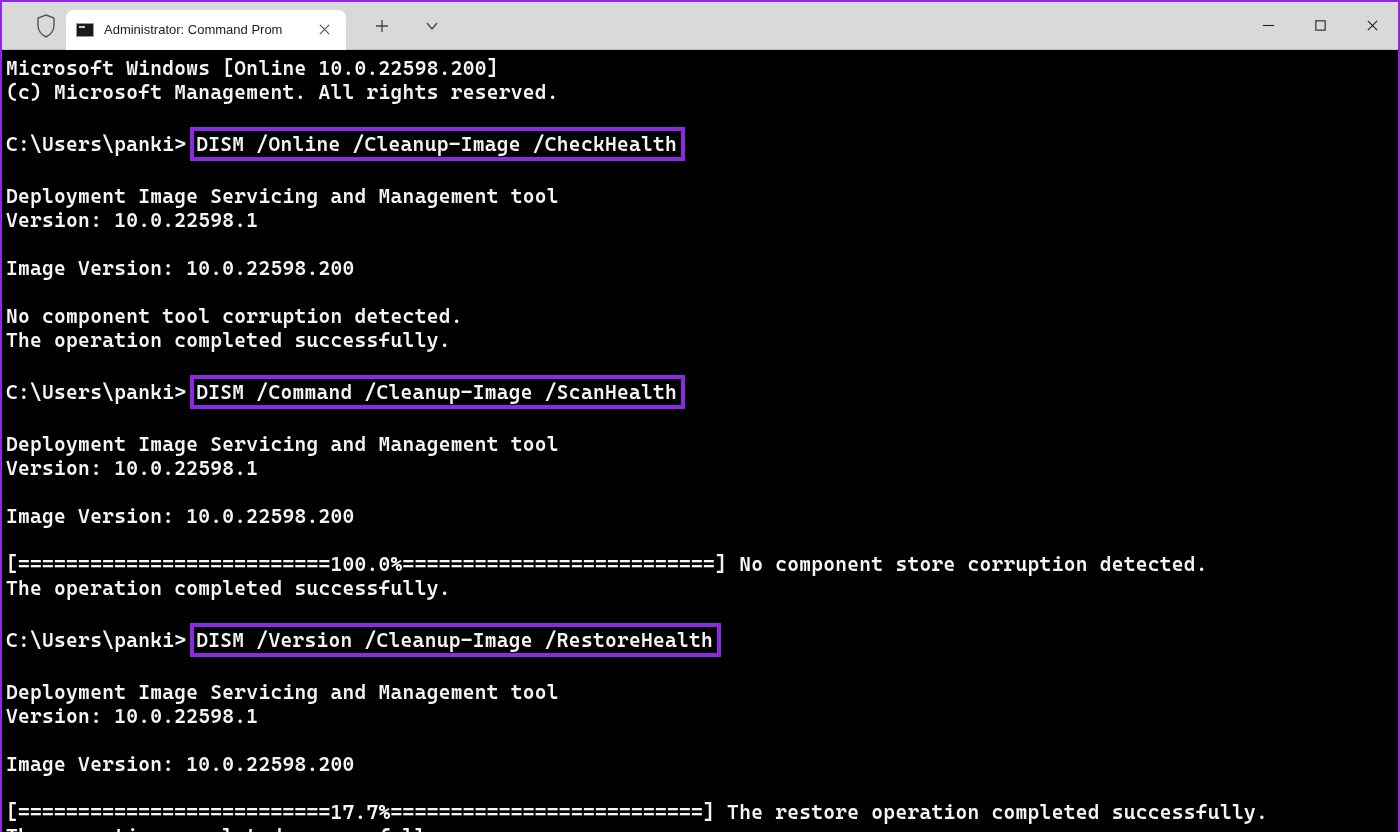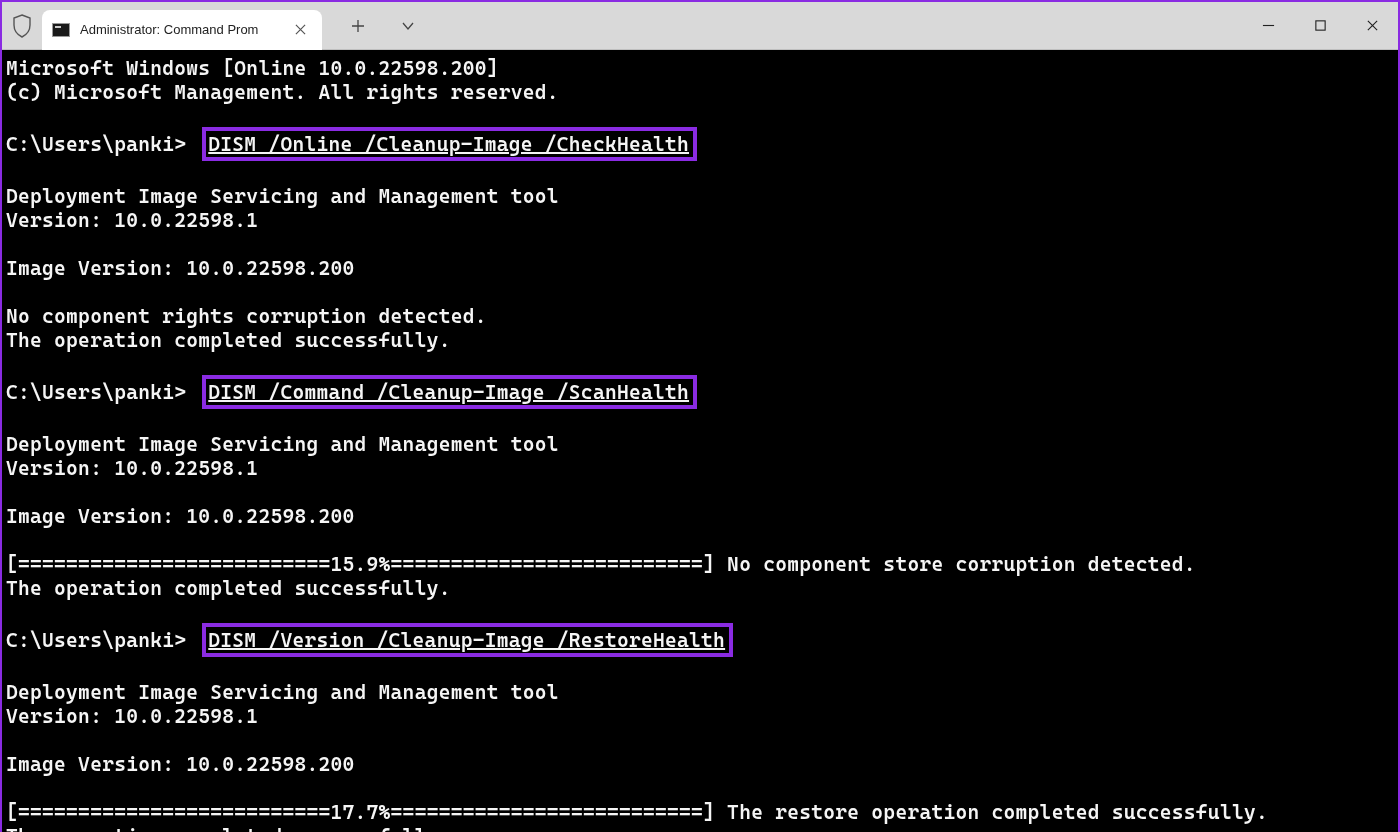--- a/index.html
+++ b/index.html
@@ -9,20 +9,21 @@
     border: 2px solid #8a2be2;
     background: #000;
     display: flex; flex-direction: column;
   }
   .titlebar {
     height: 48px;
     background: #d9d9d9;
     display: flex; align-items: stretch;
     border-bottom: 1px solid #bfbfbf;
     position: relative;
+    padding-left: 24px;
   }
   .titlebar-left {
     display: flex; align-items: center;
     padding-left: 8px;
   }
   .shield-icon {
     width: 20px; height: 24px;
     display: inline-block;
     margin-right: 10px; margin-left: 2px;
   }
@@ -87,22 +88,21 @@
     padding: 6px 4px;
     white-space: pre;
     letter-spacing: 0.3px;
     font-weight: 600;
   }
   .hl {
     border: 4px solid #8a2be2;
     padding: 0px 4px 0px 2px;
     display:inline-block;
     line-height: 26px;
-    margin: -1px 16px;
-    text-decoration: underline;
+    margin: -1px 4px;
   }
   svg { display:block; }
 </style>
 </head>
 <body>
 
 <div class="window">
 
   <div class="titlebar">
     <div class="titlebar-left">
@@ -155,31 +155,31 @@
   <div class="terminal"><span>Microsoft Windows [Online 10.0.22598.200]</span>
 <span>(c) Microsoft Management. All rights reserved.</span>
 
 <span>C:\Users\panki&gt;</span><span class="hl">DISM /Online /Cleanup-Image /CheckHealth</span>
 
 <span>Deployment Image Servicing and Management tool</span>
 <span>Version: 10.0.22598.1</span>
 
 <span>Image Version: 10.0.22598.200</span>
 
-<span>No component rights corruption detected.</span>
+<span>No component tool corruption detected.</span>
 <span>The operation completed successfully.</span>
 
 <span>C:\Users\panki&gt;</span><span class="hl">DISM /Command /Cleanup-Image /ScanHealth</span>
 
 <span>Deployment Image Servicing and Management tool</span>
 <span>Version: 10.0.22598.1</span>
 
 <span>Image Version: 10.0.22598.200</span>
 
-<span>[==========================15.9%==========================] No component store corruption detected.</span>
+<span>[==========================100.0%==========================] No component store corruption detected.</span>
 <span>The operation completed successfully.</span>
 
 <span>C:\Users\panki&gt;</span><span class="hl">DISM /Version /Cleanup-Image /RestoreHealth</span>
 
 <span>Deployment Image Servicing and Management tool</span>
 <span>Version: 10.0.22598.1</span>
 
 <span>Image Version: 10.0.22598.200</span>
 
 <span>[==========================17.7%==========================] The restore operation completed successfully.</span>

